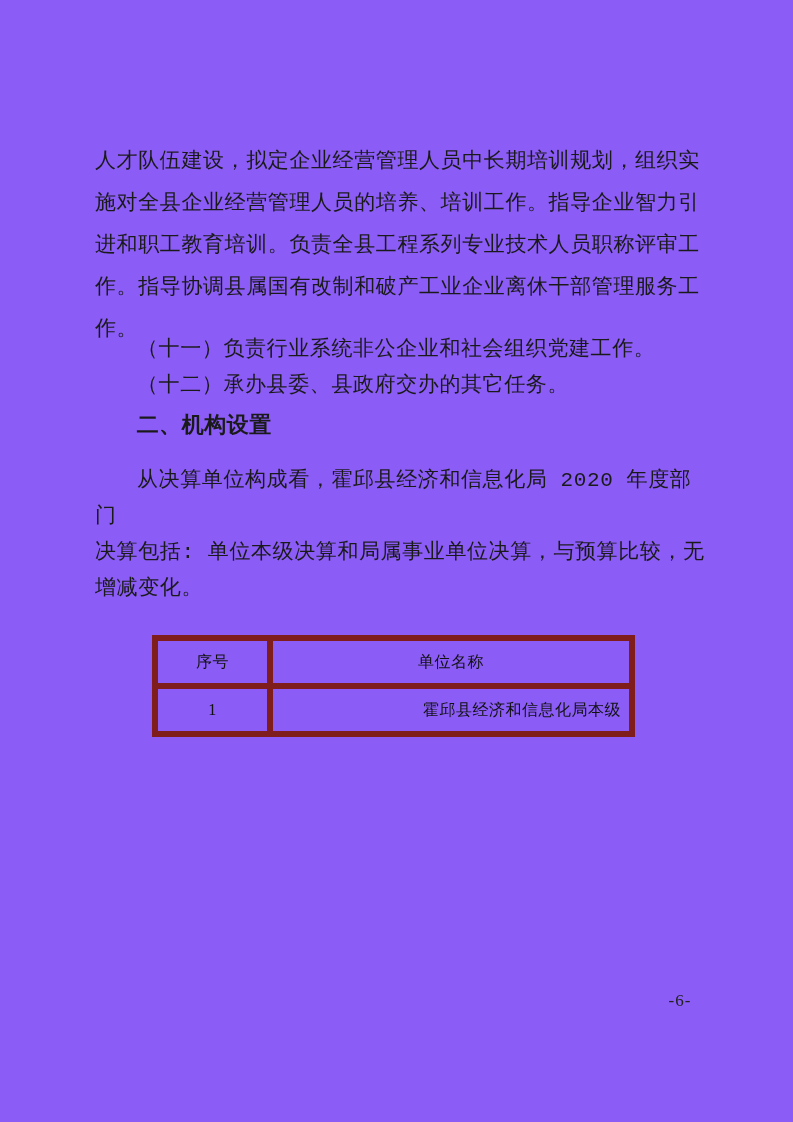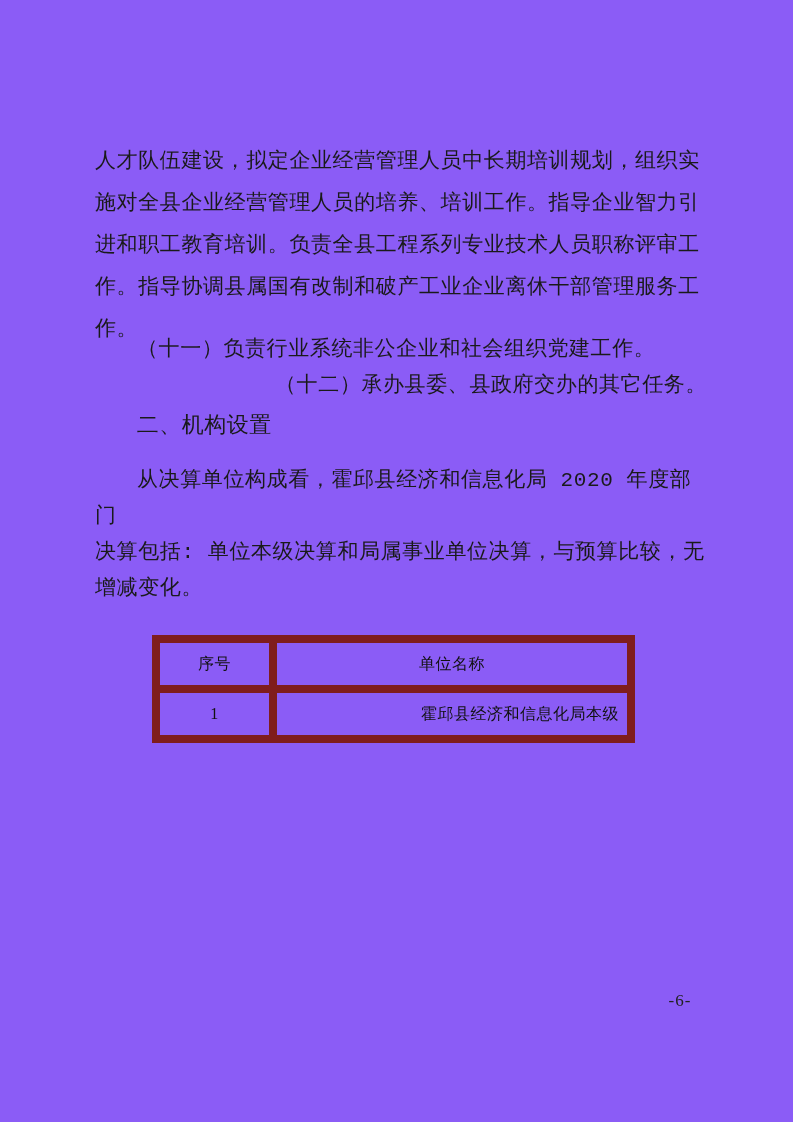--- a/index.html
+++ b/index.html
@@ -27,37 +27,37 @@
   }
   .para-wide {
     line-height: 42px;
   }
   .indent {
     text-indent: 2em;
     font-family: Liberation Mono, monospace;
   }
   .heading {
     font-family: "Liberation Sans", "DejaVu Sans", sans-serif;
-    font-weight: 400;
+    font-weight: 700;
     font-size: 22px;
     letter-spacing: 0.5px;
   }
   .unit-table {
     position: absolute;
     left: 152px;
     top: 635px;
     border-collapse: collapse;
     table-layout: fixed;
     width: 483px;
     font-size: 16px;
     letter-spacing: 0.5px;
     color: #111;
   }
   .unit-table td {
-    border: 8px solid #7f1d1d;
+    border: 6px solid #7f1d1d;
     height: 26px;
     padding: 8px;
     text-align: center;
     vertical-align: middle;
     overflow: hidden;
   }
   .unit-table .col-index {
     width: 93px;
   }
   .unit-table td.cell-name {
@@ -81,21 +81,21 @@
 <div class="page">
 
   <div class="para para-wide" style="top: 139px;">人才队伍建设，拟定企业经营管理人员中长期培训规划，组织实
 施对全县企业经营管理人员的培养、培训工作。指导企业智力引
 进和职工教育培训。负责全县工程系列专业技术人员职称评审工
 作。指导协调县属国有改制和破产工业企业离休干部管理服务工
 作。</div>
 
   <div class="para indent" style="top: 332px;">（十一）负责行业系统非公企业和社会组织党建工作。</div>
 
-  <div class="para indent" style="top: 368px; text-align: right;">（十二）承办县委、县政府交办的其它任务。</div>
+  <div class="para indent" style="top: 368px;">（十二）承办县委、县政府交办的其它任务。</div>
 
   <div class="para heading" style="top: 407px; text-indent: 1.9em;">二、机构设置</div>
 
   <div class="para indent" style="top: 463px;">从决算单位构成看，霍邱县经济和信息化局 2020 年度部门
 决算包括: 单位本级决算和局属事业单位决算，与预算比较，无
 增减变化。</div>
 
 
   <table class="unit-table">
     <tbody>

